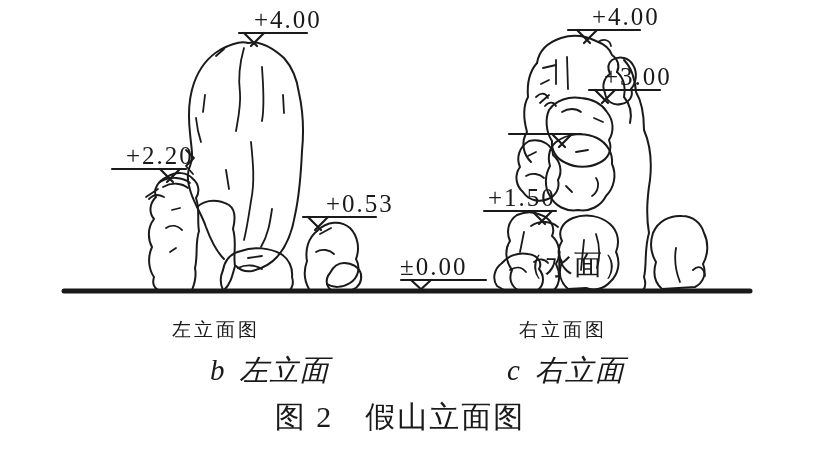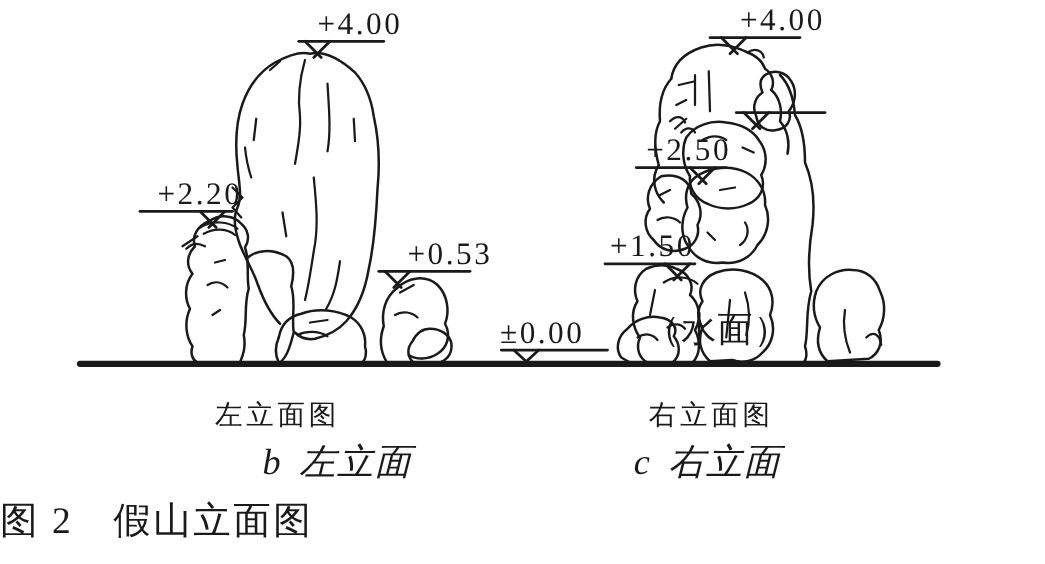--- a/index.html
+++ b/index.html
@@ -2,24 +2,24 @@
 <html><head>
 <meta charset="utf-8">
 <style>
   html,body{margin:0;padding:0;background:#ffffff;}
   .stage{position:relative;width:836px;height:451px;background:#ffffff;overflow:hidden;
          font-family:"Liberation Serif","DejaVu Serif",serif;color:#1a1a1a;}
   svg{position:absolute;left:0;top:0;}
   .txt{position:absolute;white-space:nowrap;line-height:1.05;color:#1a1a1a;}
   .lvl{font-size:25px;letter-spacing:2px;}
   .water{font-size:28px;letter-spacing:1px;margin-left:33px;}
-  .view-title{font-size:22px;letter-spacing:3px;font-family:Liberation Serif, serif;}
+  .view-title{font-size:19px;letter-spacing:3px;font-family:Liberation Serif, serif;}
   .sub{font-size:29px;letter-spacing:1px;font-style:italic;}
   .sub .key{margin-right:14px;}
-  .caption{font-size:30px;letter-spacing:2px;left:0;width:800px;text-align:left;}
+  .caption{font-size:30px;letter-spacing:2px;left:0;width:800px;text-align:center;}
 </style>
 </head>
 <body>
 
 <div class="stage">
 
   <svg width="836" height="451" viewBox="0 0 836 451" fill="none" stroke="#1a1a1a" stroke-width="2" stroke-linecap="round" stroke-linejoin="round">
 
     <g>
       <path stroke-width="5" d="M 64,291 L 750,291"></path>
@@ -120,21 +120,21 @@
         <path d="M 401,280 L 486,280"></path>
         <path d="M 411,280 L 424,292 M 431,280 L 418,292"></path>
       </g>
     </g>
   </svg>
 
   <div class="txt lvl" style="left:254px;top:7px">+4.00</div>
   <div class="txt lvl" style="left:126px;top:143px">+2.20</div>
   <div class="txt lvl" style="left:326px;top:191px">+0.53</div>
   <div class="txt lvl" style="left:592px;top:4px">+4.00</div>
-  <div class="txt lvl" style="left:517px;top:108px">+2.50</div>
+  <div class="txt lvl" style="left:604px;top:64px">+3.00</div>
   <div class="txt lvl" style="left:488px;top:185px">+1.50</div>
   <div class="txt lvl" style="left:400px;top:254px">±0.00</div>
   <div class="txt water" style="left:483px;top:250px">（水面）</div>
 
   <div class="txt view-title" style="left:172px;top:320px">左立面图</div>
   <div class="txt view-title" style="left:519px;top:320px">右立面图</div>
 
   <div class="txt sub" style="left:210px;top:355px">
     <span class="key">b</span><span>左立面</span>
   </div>

